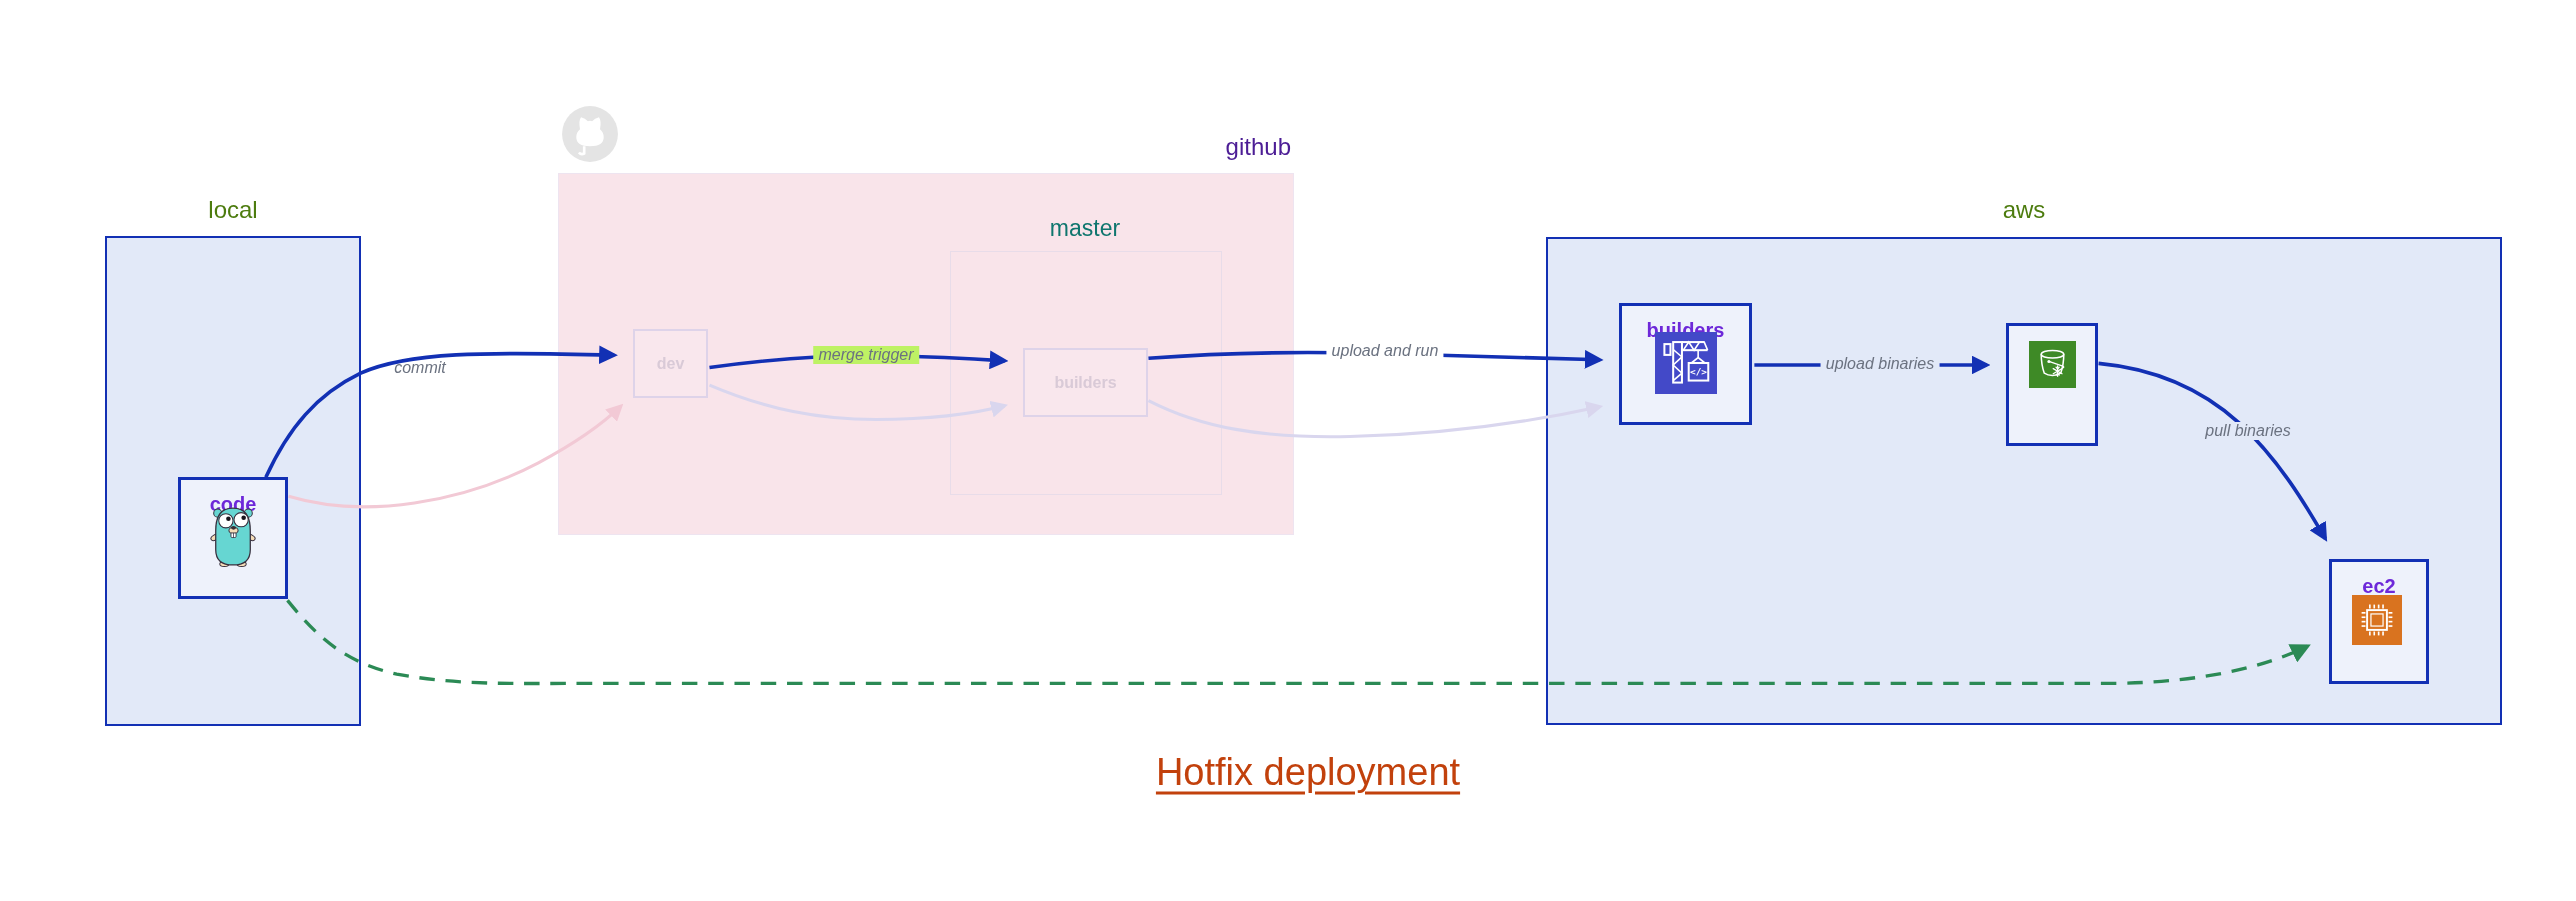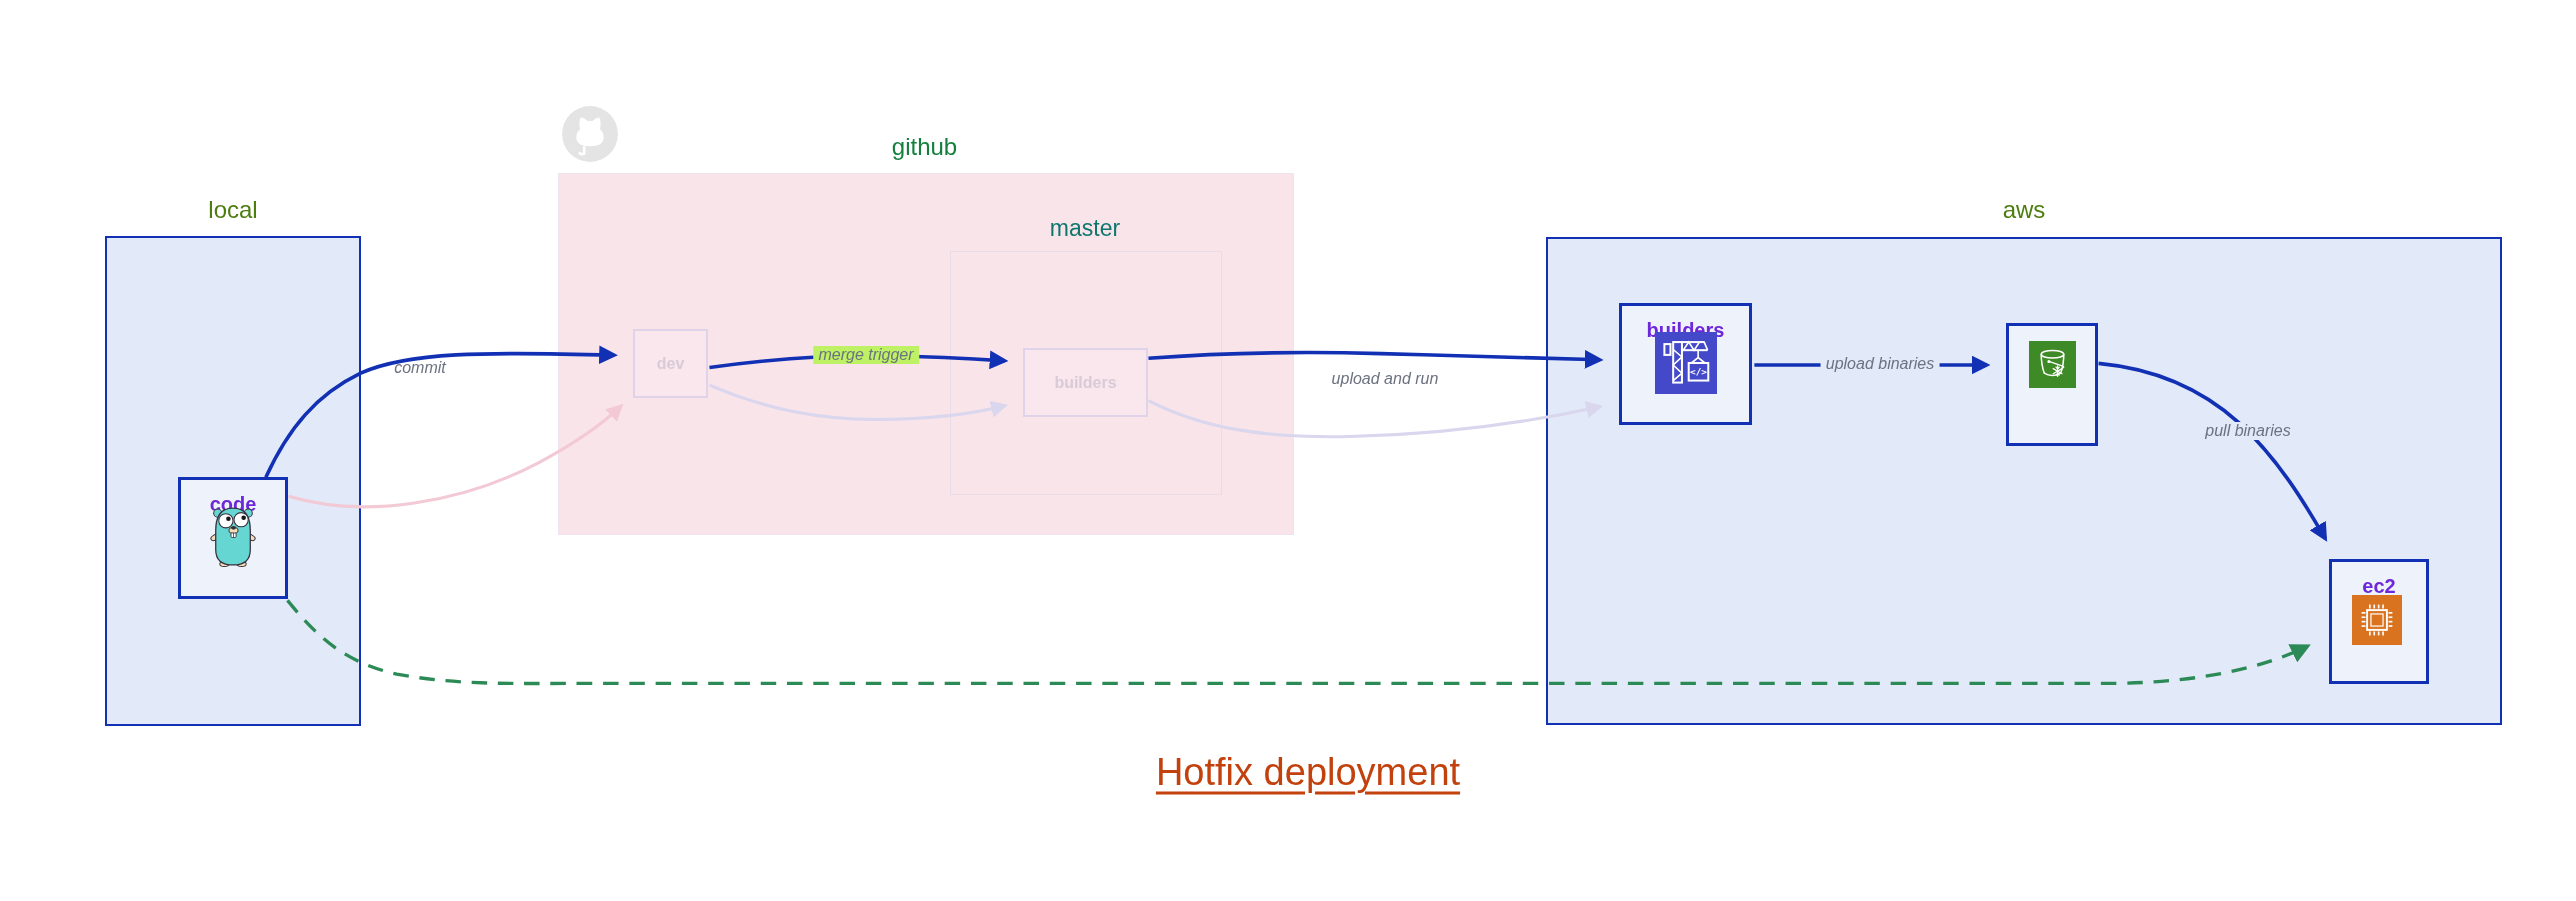--- a/index.html
+++ b/index.html
@@ -10,21 +10,21 @@
   .abs{position:absolute;}
   
   .group-box{position:absolute;box-sizing:border-box;}
   .local-box{left:105px;top:236px;width:256px;height:490px;background:#e2e9f8;border:2.6px solid #1230b4;}
   .aws-box{left:1546px;top:237px;width:956px;height:488px;background:#e2e9f8;border:2.6px solid #1230b4;}
   .github-box{left:558px;top:173px;width:736px;height:362px;background:#f9e4ea;border:1px solid #eee4f0;}
   .master-box{left:950px;top:251px;width:270px;height:242px;background:transparent;border:1.5px solid #e8dce9;}
   .group-label{position:absolute;text-align:center;font-size:24px;color:#4d7c0f;}
   .local-label{left:105px;top:196px;width:256px;}
   .aws-label{left:1546px;top:196px;width:956px;}
-  .github-label{left:558px;top:133px;width:733px;text-align:center;color:#15803d;}
+  .github-label{left:558px;top:133px;width:733px;text-align:right;color:#4c1d95;}
   .master-label{left:950px;top:215px;width:270px;text-align:center;font-size:23px;color:#0f766e;position:absolute;}
   
   .node{position:absolute;box-sizing:border-box;background:#eef2fb;border:3.1px solid #1230b4;}
   .node-code{left:178px;top:477px;width:110px;height:122px;}
   .node-builders{left:1619px;top:303px;width:133px;height:122px;}
   .node-s3{left:2006px;top:303px;width:92px;height:123px;margin-top:20px;}
   .node-ec2{left:2329px;top:559px;width:100px;height:125px;}
   .node-label{position:absolute;width:100%;text-align:center;font-weight:bold;font-size:20px;color:#6d28d9;top:13px;}
   .faded-node{position:absolute;box-sizing:border-box;background:#f9e7ed;border:2.1px solid #ded3e9;}
   .node-dev{left:633px;top:329px;width:75px;height:69px;}
@@ -38,21 +38,21 @@
   .ec2-icon{left:2352px;top:595px;width:50px;height:50px;background:#d9731f;}
   .octocat-icon{left:561px;top:105px;width:58px;height:58px;}
   
   svg.edge-layer{position:absolute;left:0;top:0;pointer-events:none;}
   .edge-label{
     position:absolute;transform:translate(-50%,-50%);
     font-style:italic;font-size:16px;color:#6b7280;white-space:nowrap;padding:0 5.2px;
   }
   .lbl-commit{left:420px;top:340px;background:transparent;margin-top:28px;}
   .lbl-merge{left:866px;top:355px;background:#bef264;}
-  .lbl-uploadrun{left:1385px;top:351px;background:#ffffff;margin-top:28px;}
+  .lbl-uploadrun{left:1385px;top:351px;background:#ffffff;}
   .lbl-uploadbin{left:1880px;top:364px;background:#e2e9f8;}
   .lbl-pullbin{left:2248px;top:431px;background:#e2e9f8;}
   
   .diagram-title{
     position:absolute;left:1308px;top:772px;transform:translate(-50%,-50%);
     font-size:38px;color:#c2410c;white-space:nowrap;
     text-decoration:underline;text-decoration-thickness:3.1px;text-underline-offset:7.2px;
   }
 </style>
 </head>

